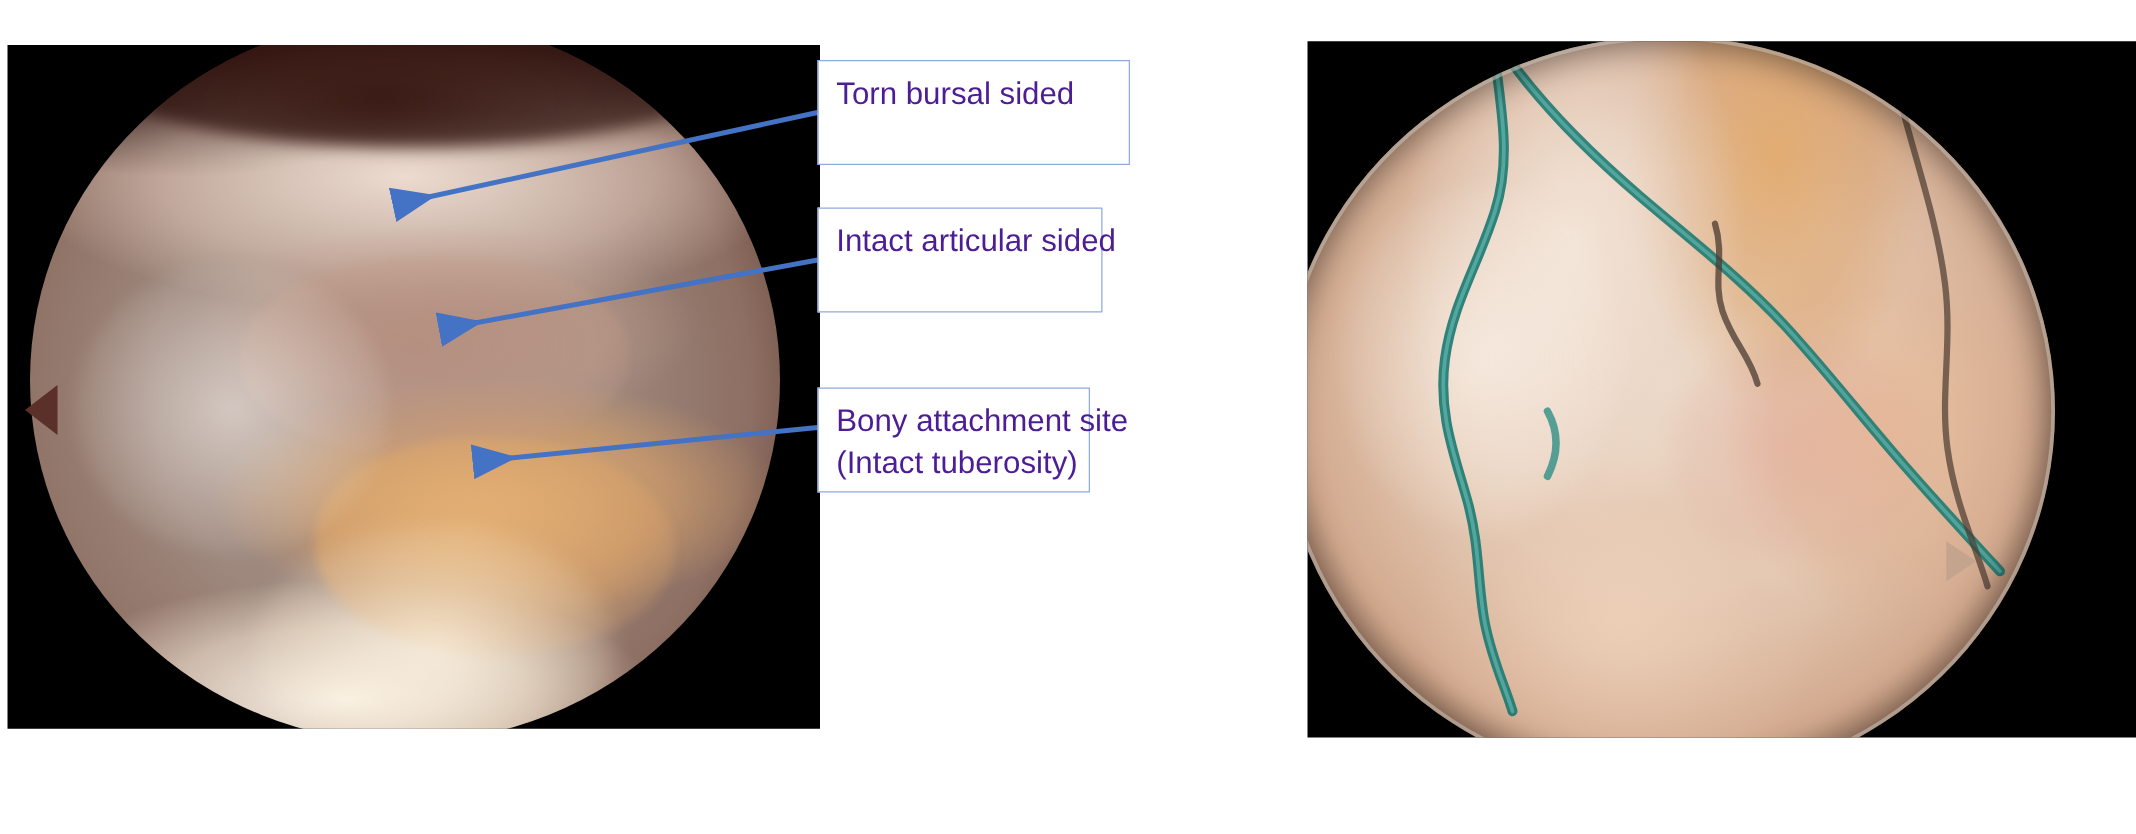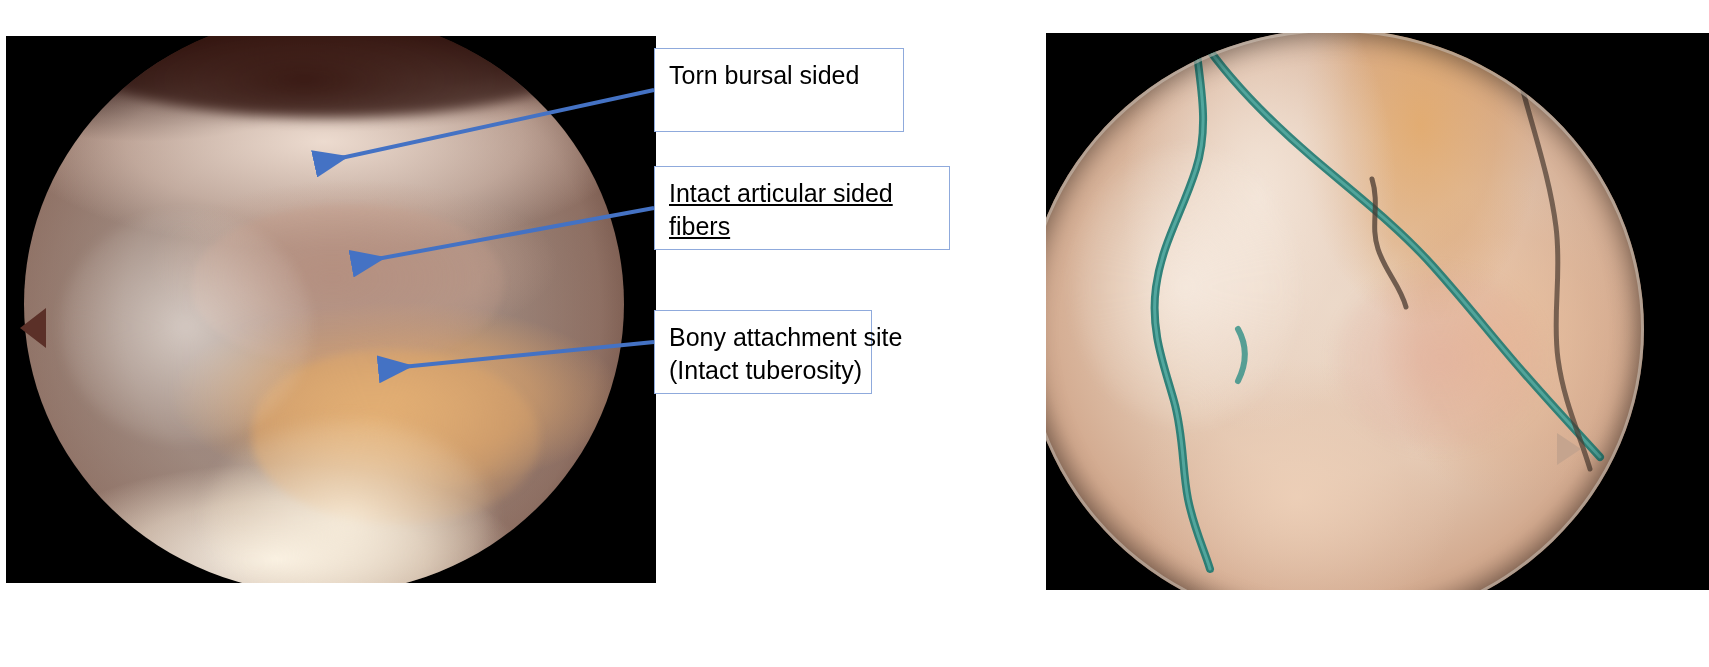--- a/index.html
+++ b/index.html
@@ -157,29 +157,29 @@
     border-left: 24px solid #c5a48e;
   }
 
   
   .callout {
     position: absolute;
     background: #ffffff;
     border: 1px solid #8faadc;
     box-sizing: border-box;
     padding: 10px 12px 10px 14px;
-    color: #000000;
+    color: #4c1d95;
     font-size: 25px;
     line-height: 1.32;
     font-family: "Liberation Sans", sans-serif;
   }
   .callout .line { white-space: nowrap; }
 
   #callout-1 { left: 654px; top: 48px;  width: 250px; height: 84px; }
-  #callout-2 { left: 654px; top: 166px; width: 296px; height: 84px; text-decoration: underline; }
+  #callout-2 { left: 654px; top: 166px; width: 228px; height: 84px; }
   #callout-3 { left: 654px; top: 310px; width: 218px; height: 84px; }
 
   
   #arrows-layer {
     position: absolute;
     left: 0; top: 0;
     width: 1709px; height: 667px;
     pointer-events: none;
   }
 </style>
@@ -239,19 +239,18 @@
   <line x1="654" y1="208" x2="355" y2="263" stroke="#4472C4" stroke-width="4" marker-end="url(#arrowhead)"></line>
   <line x1="654" y1="342" x2="382" y2="369" stroke="#4472C4" stroke-width="4" marker-end="url(#arrowhead)"></line>
 </svg>
 
 <div class="callout" id="callout-1">
   <div class="line">Torn bursal sided</div>
 </div>
 
 <div class="callout" id="callout-2">
   <div class="line">Intact articular sided</div>
-  <div class="line">fibers</div>
 </div>
 
 <div class="callout" id="callout-3">
   <div class="line">Bony attachment site</div>
   <div class="line">(Intact tuberosity)</div>
 </div>
 
 </body></html>

